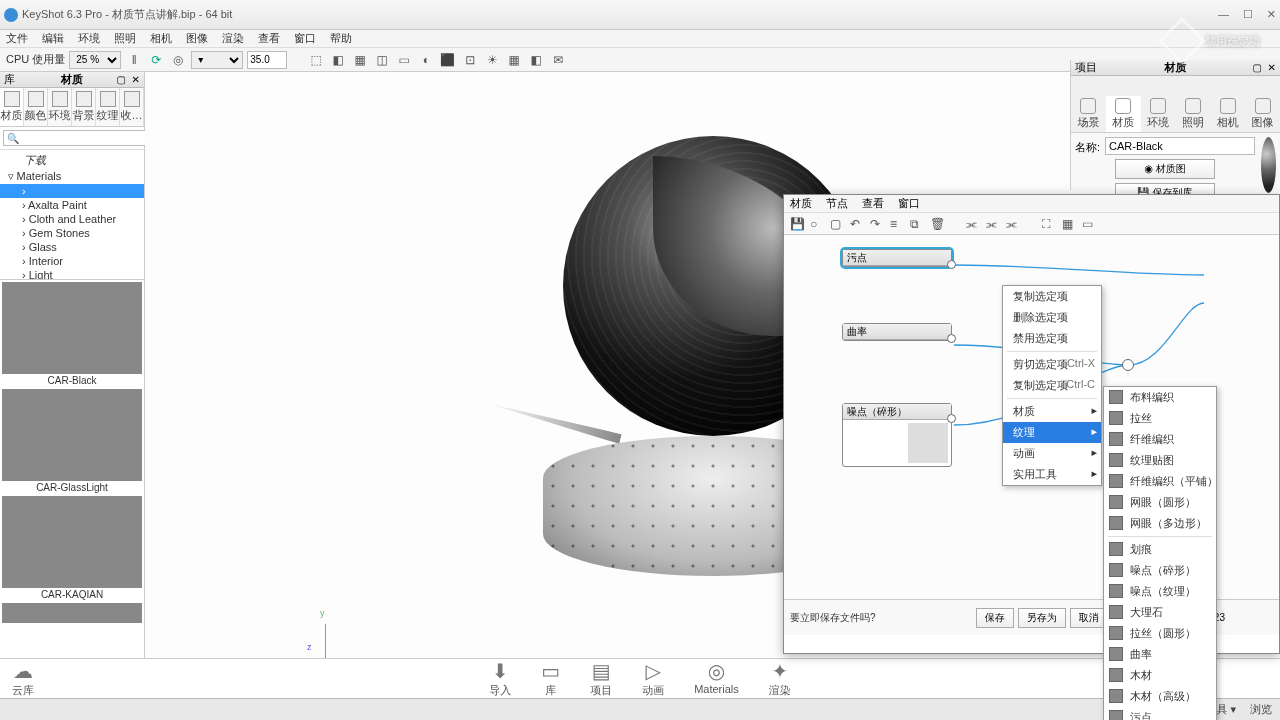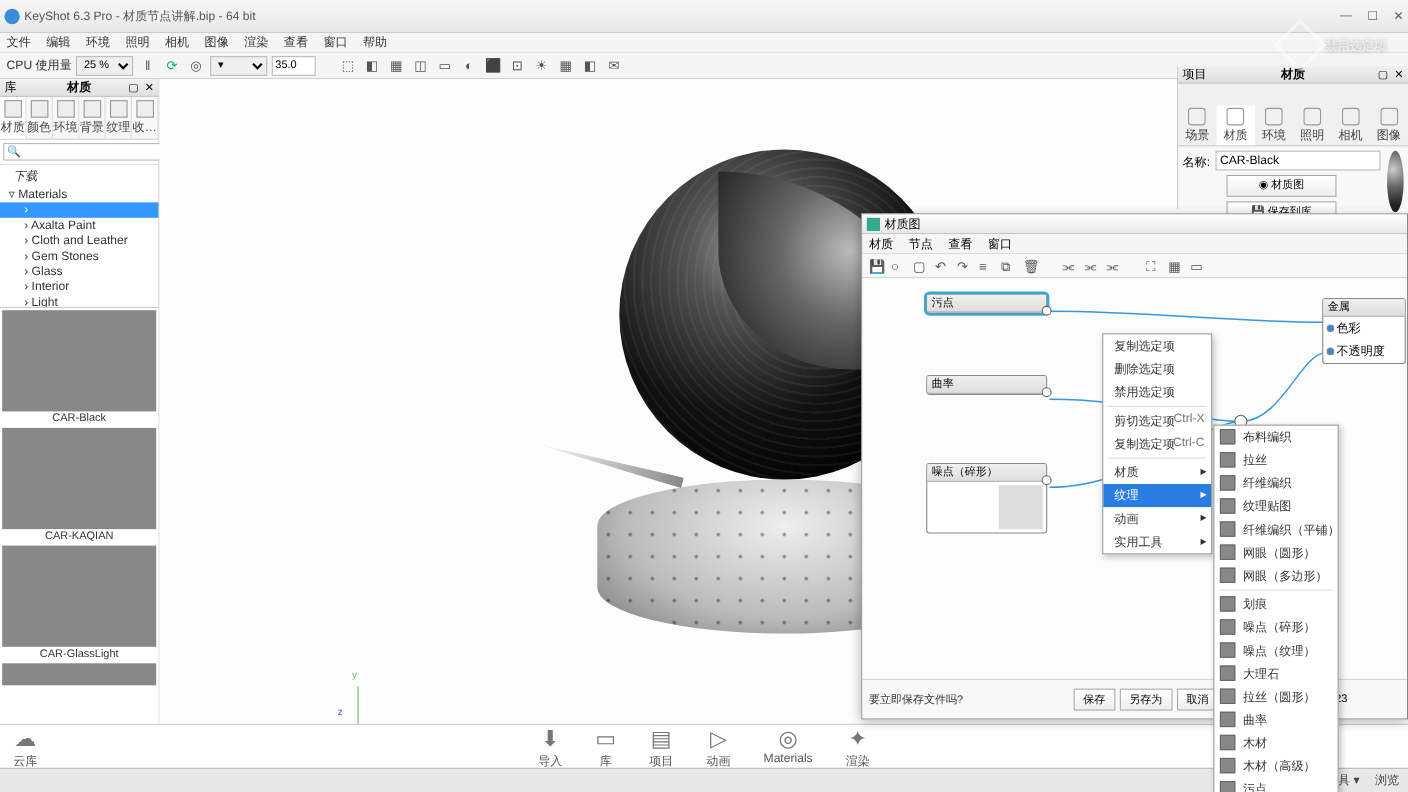--- a/index.html
+++ b/index.html
@@ -33,21 +33,21 @@
 .lib-tabs { display: flex; background: #f8f8f8; border-bottom: 1px solid #ccc; }
 .lib-tab { flex: 1; display: flex; flex-direction: column; align-items: center; padding: 3px 0; font-size: 10px; color: #444; border-right: 1px solid #ddd; }
 .lib-tab.active { background: #fff; }
 .lib-tab .ico { width: 16px; height: 16px; border: 1px solid #999; background: #eee; margin-bottom: 1px; }
 
 .lib-search { display: flex; align-items: center; padding: 3px; gap: 3px; border-bottom: 1px solid #ddd; }
 .lib-search input { flex: 1; height: 16px; border: 1px solid #bbb; padding: 0 14px 0 3px; font-size: 10px; }
 .lib-search .sico { width: 14px; height: 14px; color: #666; font-size: 11px; }
 
 .lib-tree { flex: 0 0 auto; max-height: 130px; overflow-y: auto; border-bottom: 1px solid #ccc; padding: 2px 0; }
-.tree-header { font-style: italic; padding: 1px 12px; color: #333; }
+.tree-header { font-style: italic; padding: 1px 24px; color: #333; }
 .tree-root { padding: 1px 8px; color: #333; }
 .tree-item { padding: 1px 4px 1px 22px; color: #333; cursor: default; }
 .tree-item.sel { background: #3399ff; color: #fff; }
 
 .mat-thumbs { flex: 1; overflow-y: auto; background: #fff; padding: 2px; }
 .mat-thumb { width: 100%; margin-bottom: 2px; }
 .mat-thumb .img { width: 100%; height: 92px; background: #888; position: relative; overflow: hidden; }
 .mat-thumb .cap { text-align: center; font-size: 10px; padding: 1px; color: #333; }
 .thumb-black { background: radial-gradient(circle at 35% 30%, #888 0%, #222 35%, #000 70%); }
 .thumb-glass { background: linear-gradient(45deg,#aaa 25%,#ccc 25%,#ccc 50%,#aaa 50%,#aaa 75%,#ccc 75%); background-size: 18px 18px; }
@@ -240,26 +240,26 @@
           <div class="tree-item">› Interior</div>
           <div class="tree-item">› Light</div>
         </div>
     </div>
     <div class="mat-thumbs" id="thumbs">
         <div class="mat-thumb">
           <div class="img thumb-black"></div>
           <div class="cap">CAR-Black</div>
         </div>
         <div class="mat-thumb">
+          <div class="img thumb-glass"></div>
+          <div class="cap">CAR-GlassLight</div>
+        </div>
+        <div class="mat-thumb">
           <div class="img thumb-red"></div>
           <div class="cap">CAR-KAQIAN</div>
-        </div>
-        <div class="mat-thumb">
-          <div class="img thumb-glass"></div>
-          <div class="cap">CAR-GlassLight</div>
         </div>
         <div class="mat-thumb">
           <div class="img thumb-partial"></div>
         </div>
       </div>
     <div class="lib-footer">
       <span class="ico">☰</span>
       <span class="ico">▦</span>
       <span class="ico">🔍</span>
       <span style="flex:1;border-top:1px solid #ccc;position:relative">
@@ -329,24 +329,20 @@
         <input value="CAR-Black" style="">
       </div>
       <div class="proj-btn">◉ 材质图</div>
       <div class="proj-btn">💾 保存到库</div>
     </div>
     <div class="proj-preview"></div>
   </div>
 </div>
 
 <div class="matgraph">
-  <div class="mg-title">
-    <div class="ico"></div>
-    <span>材质图</span>
-  </div>
   <div class="mg-menu" id="mgmenu">
       <span>材质</span>
       <span>节点</span>
       <span>查看</span>
       <span>窗口</span>
     </div>
   <div class="mg-tools">
     <span class="ico">💾</span>
     <span class="ico">○</span>
     <span class="ico">▢</span>
@@ -386,33 +382,20 @@
       <div class="node-title">噪点（碎形）</div>
       <div class="node-body">
         <div class="node-ports"></div>
         <div class="node-thumb" style="background:#ddd"></div>
       </div>
       <div class="outport" style="top:10px"></div>
     </div>
 
     <div style="position:absolute;left:338px;top:124px;width:12px;height:12px;border:1px solid #666;border-radius:50%;background:#fff"></div>
 
-    <div class="node" style="left:418px;top:18px;width:76px">
-      <div class="node-title">金属</div>
-      <div class="node-body" style="flex-direction:column;gap:6px">
-        <div class="port">
-            <span class="dot" style="background:#38d"></span>
-            <span>色彩</span>
-          </div>
-        <div class="port">
-            <span class="dot" style="background:#38d"></span>
-            <span>不透明度</span>
-          </div>
-      </div>
-    </div>
 
     <div class="ctxmenu" style="left:218px;top:50px">
       <div class="item">复制选定项</div>
       <div class="item">删除选定项</div>
       <div class="item">禁用选定项</div>
       <div class="sep"></div>
       <div class="item"><span>剪切选定项</span><span class="shortcut">Ctrl-X</span></div>
       <div class="item"><span>复制选定项</span><span class="shortcut">Ctrl-C</span></div>
       <div class="sep"></div>
       <div class="item arrow">材质</div>

